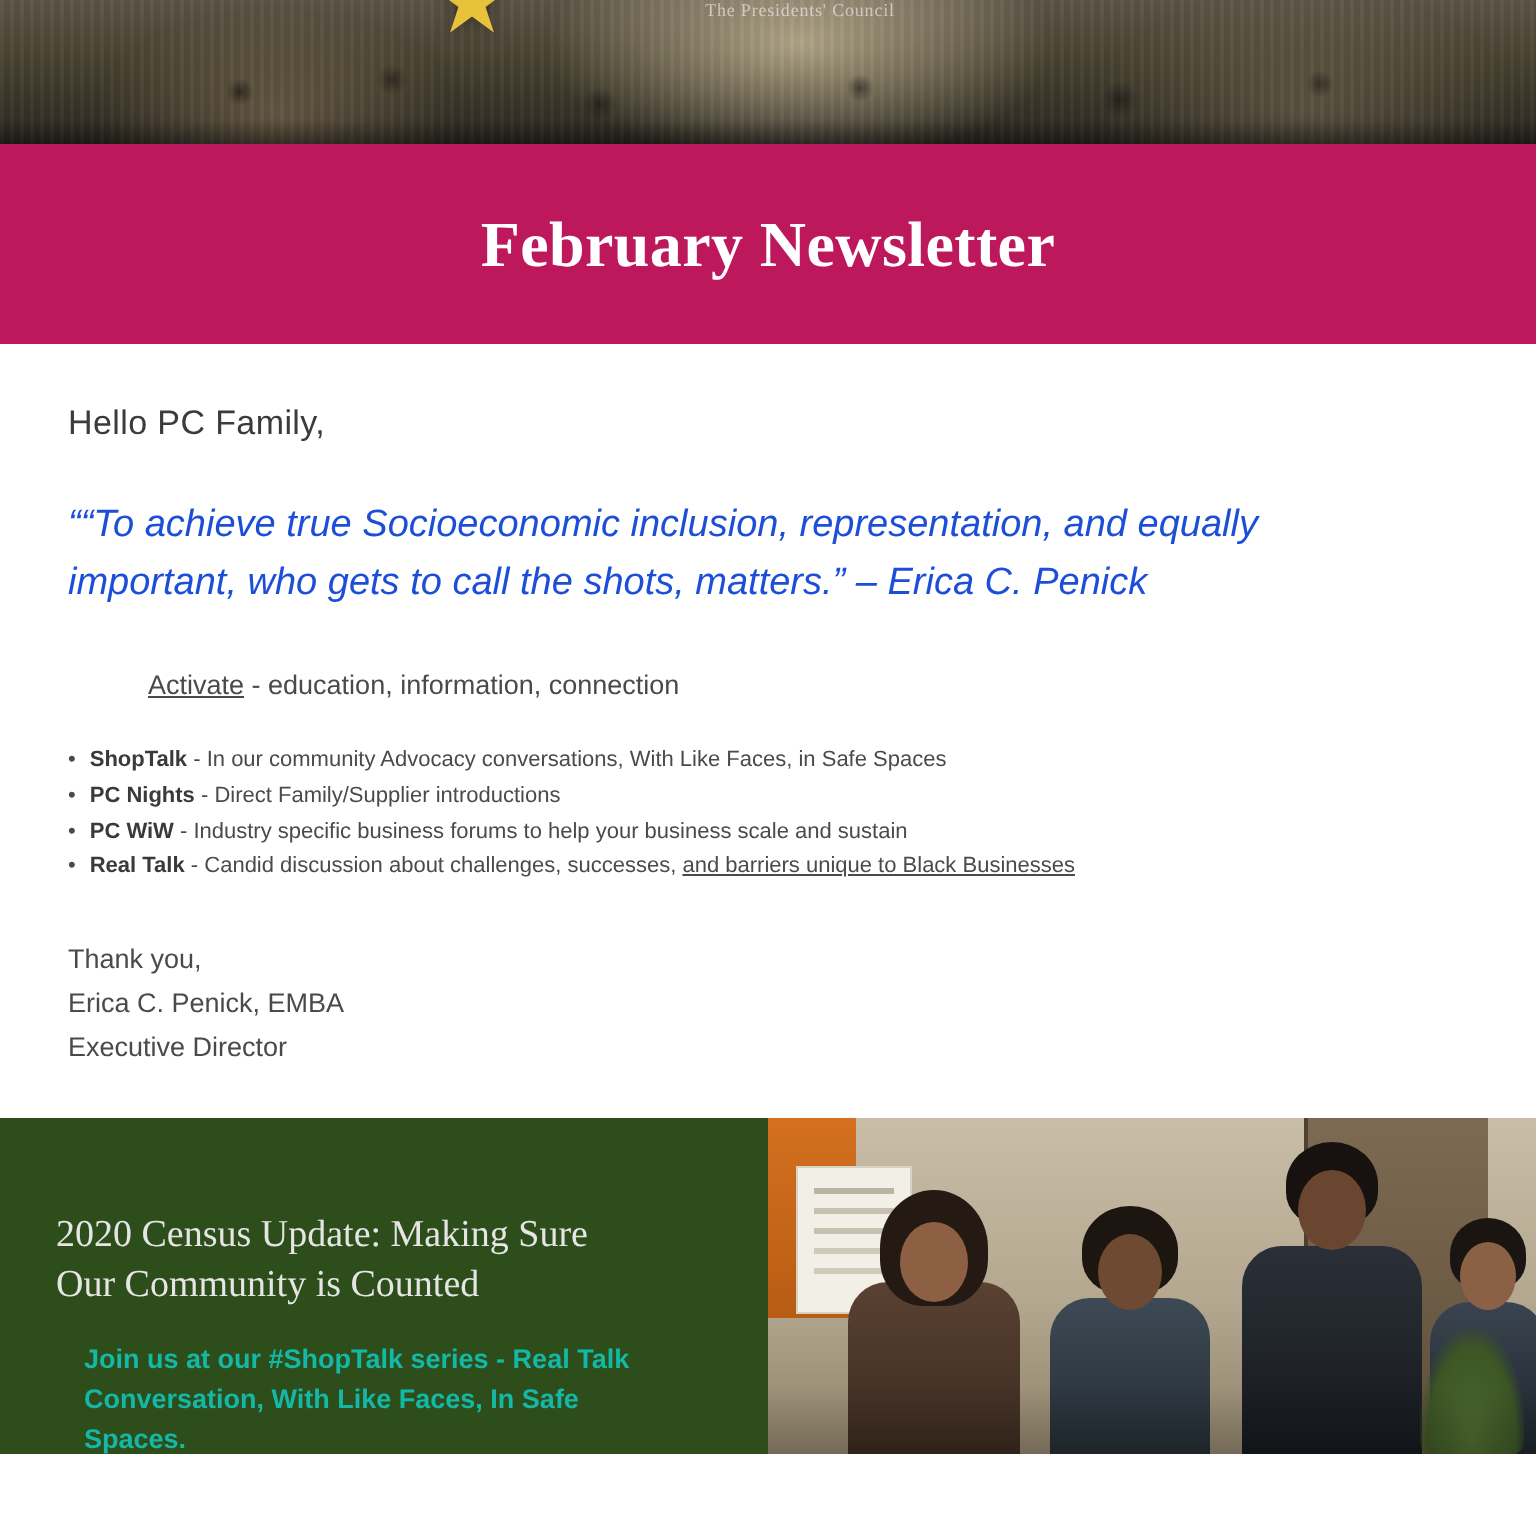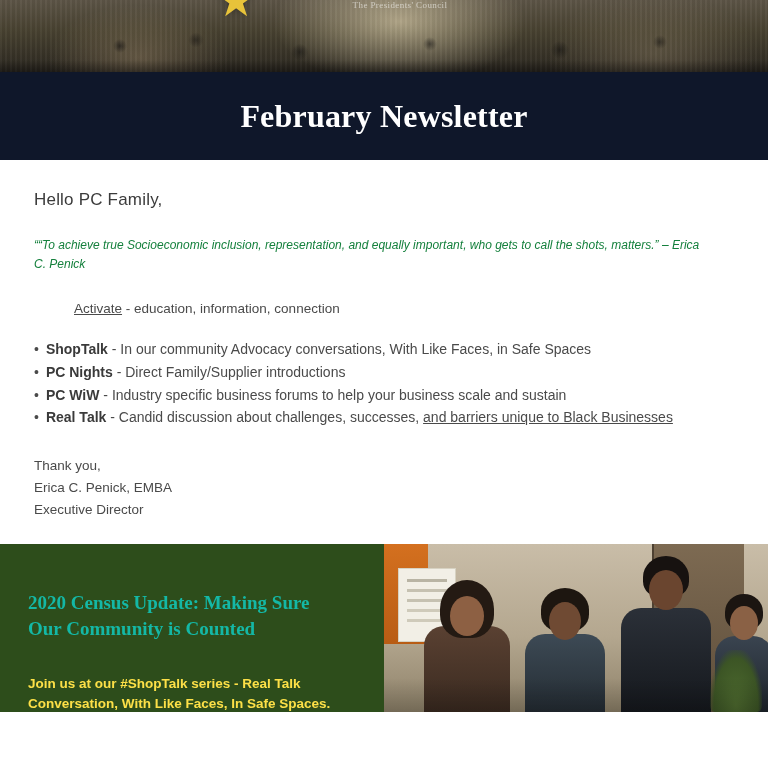--- a/index.html
+++ b/index.html
@@ -72,22 +72,22 @@
   .hero-bottom-fade {
     position: absolute;
     left: 0; right: 0; bottom: 0;
     height: 12px;
     background: linear-gradient(180deg, rgba(0,0,0,0) 0%, rgba(0,0,0,0.35) 100%);
   }
 
   
   .title-banner {
     width: 768px;
-    height: 88px;
-    background: #0f172a;
+    height: 100px;
+    background: #be185d;
     display: flex;
     align-items: center;
     justify-content: center;
   }
   .title-banner h1 {
     margin: 0;
     font-family: "Liberation Serif", serif;
     font-weight: bold;
     font-size: 32px;
     color: #ffffff;
@@ -100,40 +100,40 @@
     background: #ffffff;
   }
   .greeting {
     font-size: 17px;
     color: #3b3b3b;
     margin: 0 0 26px 0;
     letter-spacing: .2px;
   }
   .quote {
     font-style: italic;
-    font-size: 12px;
+    font-size: 19px;
     line-height: 1.55;
-    color: #15803d;
+    color: #1d4ed8;
     margin: 0 0 28px 0;
     max-width: 670px;
   }
   .activate-line {
     font-size: 13.5px;
     color: #4a4a4a;
     margin: 0 0 22px 0;
   }
   .activate-line .u { text-decoration: underline; margin-left: 40px; }
 
   ul.bullets {
     list-style: none;
     margin: 0 0 26px 0;
     padding: 0;
   }
   ul.bullets li {
-    font-size: 14px;
+    font-size: 11px;
     line-height: 1.62;
     color: #4a4a4a;
   }
   ul.bullets li .dot { margin-right: 7px; }
   ul.bullets li b { color: #3a3a3a; }
   ul.bullets li .u { text-decoration: underline; }
 
   .signoff {
     font-size: 13.5px;
     line-height: 1.62;
@@ -147,33 +147,33 @@
     width: 768px;
     height: 168px;
     background: #2d4d1b;
   }
   .feature-text {
     width: 384px;
     padding: 46px 30px 0 28px;
     color: #ffffff;
   }
   .feature-text h2 {
-    margin: 0 0 32px 0;
+    margin: 0 0 6px 0;
     font-family: "Liberation Serif", serif;
     font-size: 19px;
-    font-weight: bold;
+    font-weight: normal;
     line-height: 1.35;
-    color: #14b8a6;
+    color: #e5e5e5;
   }
   .feature-text p {
-    margin: 0;
+    margin: 14px;
     font-size: 13.5px;
     font-weight: bold;
     line-height: 1.5;
-    color: #fde047;
+    color: #14b8a6;
   }
   .feature-photo {
     position: relative;
     width: 384px;
     height: 168px;
     overflow: hidden;
     background: #9a8e7d;
   }
   .fp-wall {
     position: absolute; inset: 0;

